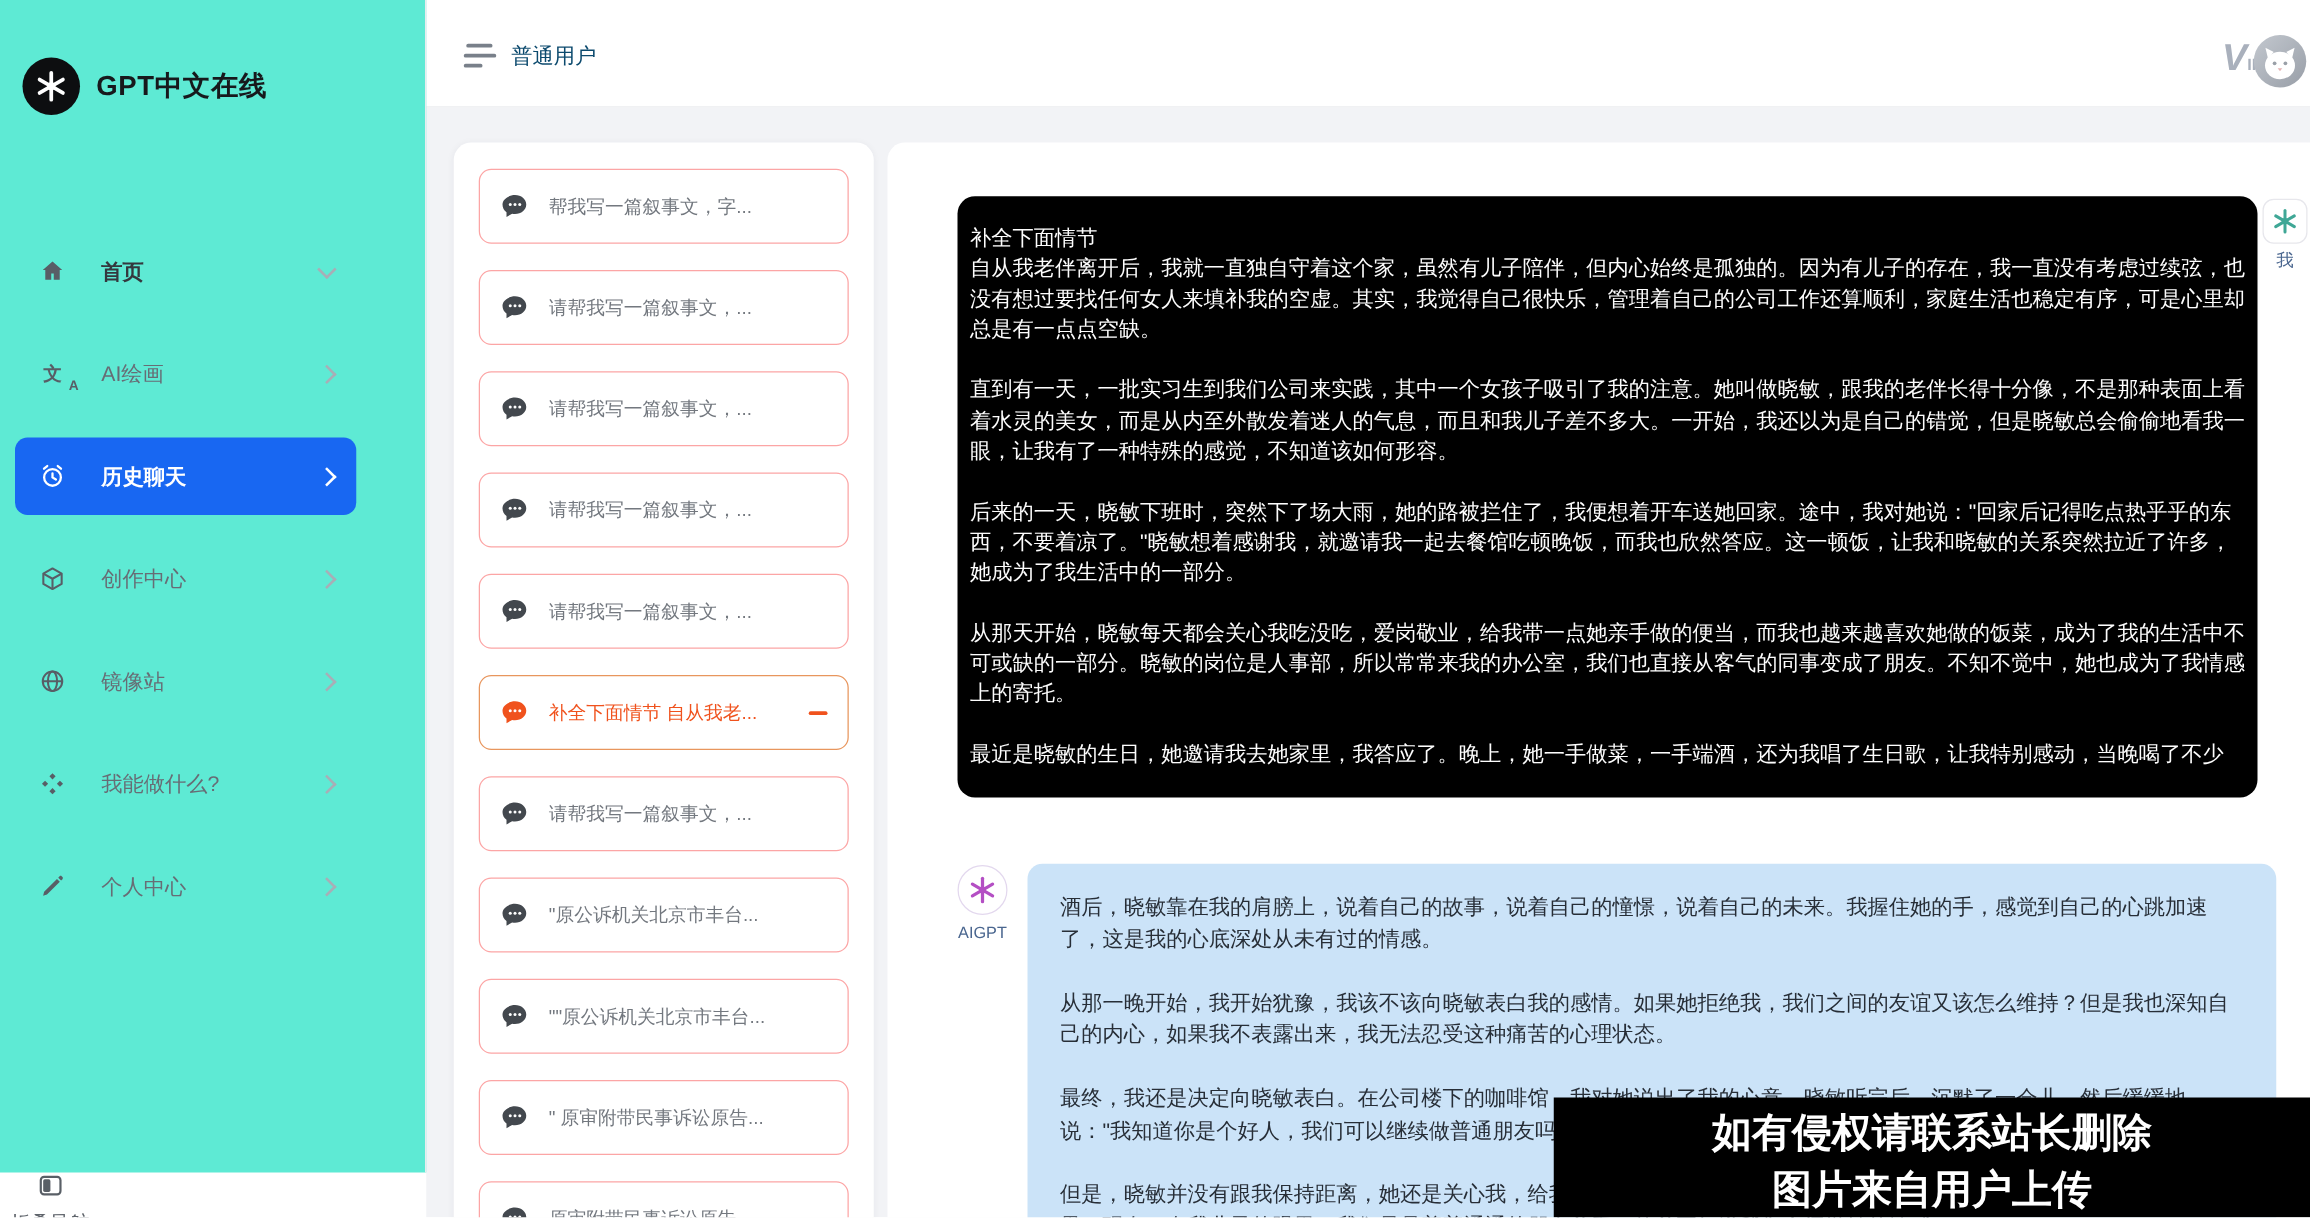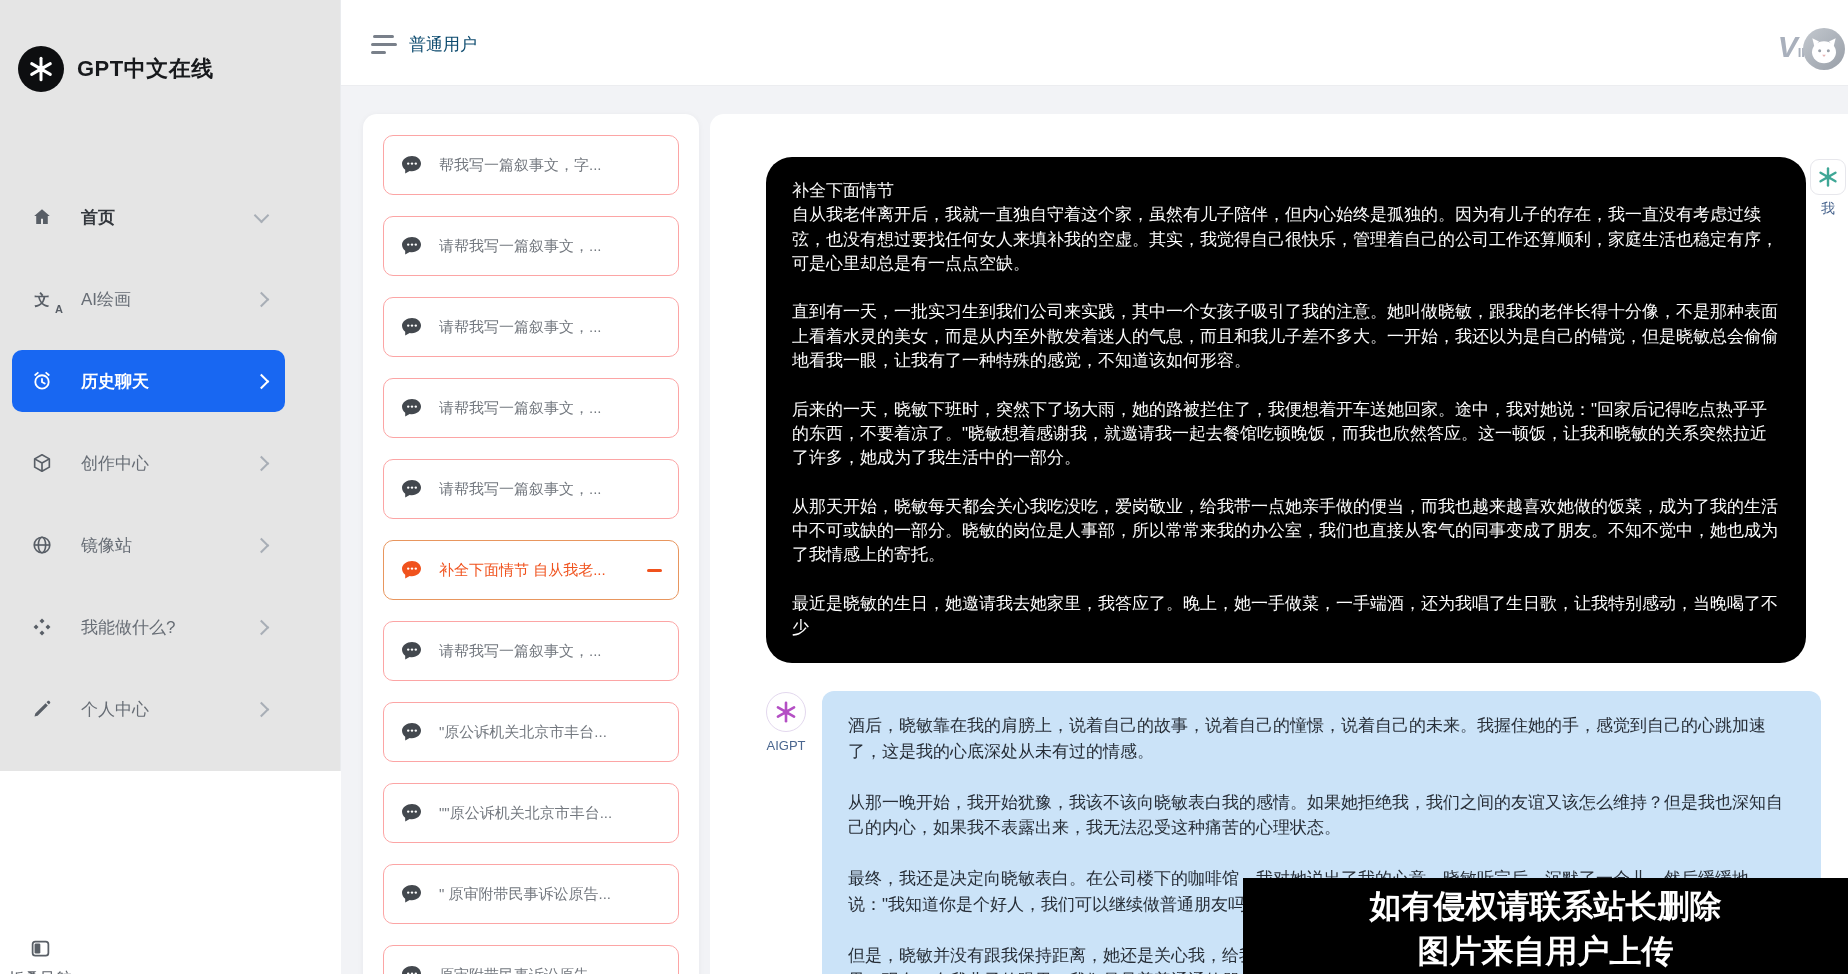--- a/index.html
+++ b/index.html
@@ -4,21 +4,21 @@
 <style>
   html,body { margin:0; padding:0; background:#fff; }
   .app {
     position:relative; width:1848px; height:974px; overflow:hidden;
     font-family:"Liberation Sans","DejaVu Sans",sans-serif;
     background:#fff; color:#333;
   }
   .topline { position:absolute; top:12px; left:0; right:0; height:1px; background:#edeff2; z-index:0; }
 
   
-  .sidebar { position:absolute; left:0; top:0; width:340px; height:771px; background:#e5e5e5; border-right:1px solid #e9ebee; z-index:3; }
+  .sidebar { position:absolute; left:0; top:0; width:340px; height:938px; background:#5eead4; border-right:1px solid #e9ebee; z-index:3; }
   .logo-row { position:absolute; top:46px; left:18px; display:flex; align-items:center; gap:13px; }
   .logo-badge { width:46px; height:46px; border-radius:50%; background:#0d0e10; display:flex; align-items:center; justify-content:center; }
   .logo-badge svg { width:30px; height:30px; color:#fff; }
   .logo-text { font-size:22px; font-weight:700; color:#17191c; letter-spacing:.5px; }
 
   .nav { position:absolute; top:186px; left:12px; width:273px; }
   .nav-item { height:62px; margin-bottom:20px; display:flex; align-items:center; padding:0 18px; border-radius:10px; cursor:pointer; }
   .nav-item .nico { width:24px; height:24px; display:flex; align-items:center; justify-content:center; color:#585e66; flex:none; }
   .nav-item .nico svg { width:22px; height:22px; }
   .nav-item .nlabel { margin-left:27px; font-size:17px; color:#676d75; }
@@ -60,22 +60,22 @@
                display:flex; align-items:center; padding:0 16px; gap:15px; box-sizing:border-box; cursor:pointer; }
   .chat-item .bico { width:24px; height:24px; color:#43484e; flex:none; }
   .chat-item .bico svg { width:24px; height:24px; }
   .chat-item .ctext { font-size:15px; color:#73787f; white-space:nowrap; overflow:hidden; }
   .chat-item.active { border-color:#e8965e; }
   .chat-item.active .bico { color:#f0521d; }
   .chat-item.active .ctext { color:#f0521d; }
   .minus { margin-left:auto; width:15px; height:3px; background:#f0521d; border-radius:2px; flex:none; cursor:pointer; }
 
   .chat-panel { position:absolute; left:369px; top:29px; right:0; height:900px; background:#fff; border-radius:14px 0 0 0; }
-  .user-msg { position:absolute; left:56px; right:42px; top:43px; background:#000; border-radius:26px;
-              color:#fdfdfd; padding:22px 26px; font-size:17px; line-height:1.43; white-space:pre-line; }
+  .user-msg { position:absolute; left:56px; right:42px; top:43px; background:#000; border-radius:14px;
+              color:#fdfdfd; padding:22px 10px; font-size:17px; line-height:1.43; white-space:pre-line; }
   .user-avatar { position:absolute; right:2px; top:45px; width:36px; height:36px; border-radius:9px; background:#fff;
                  border:1px solid #e7e7ec; display:flex; align-items:center; justify-content:center; box-sizing:border-box; }
   .user-avatar svg { width:24px; height:24px; color:#3fa796; }
   .user-avatar-label { position:absolute; right:2px; top:86px; width:36px; text-align:center; font-size:14px; color:#4a668f; }
 
   .ai-avatar { position:absolute; left:56px; top:578px; width:40px; height:40px; border-radius:50%; background:#fff;
                border:1px solid #e3d8ee; display:flex; align-items:center; justify-content:center; box-sizing:border-box; }
   .ai-avatar svg { width:26px; height:26px; color:#b44fc4; }
   .ai-label { position:absolute; left:50px; top:624px; width:52px; text-align:center; font-size:13px; color:#4a668f; }
   .ai-bubble { position:absolute; left:112px; right:27px; top:577px; background:#cbe3f8; border-radius:12px;

